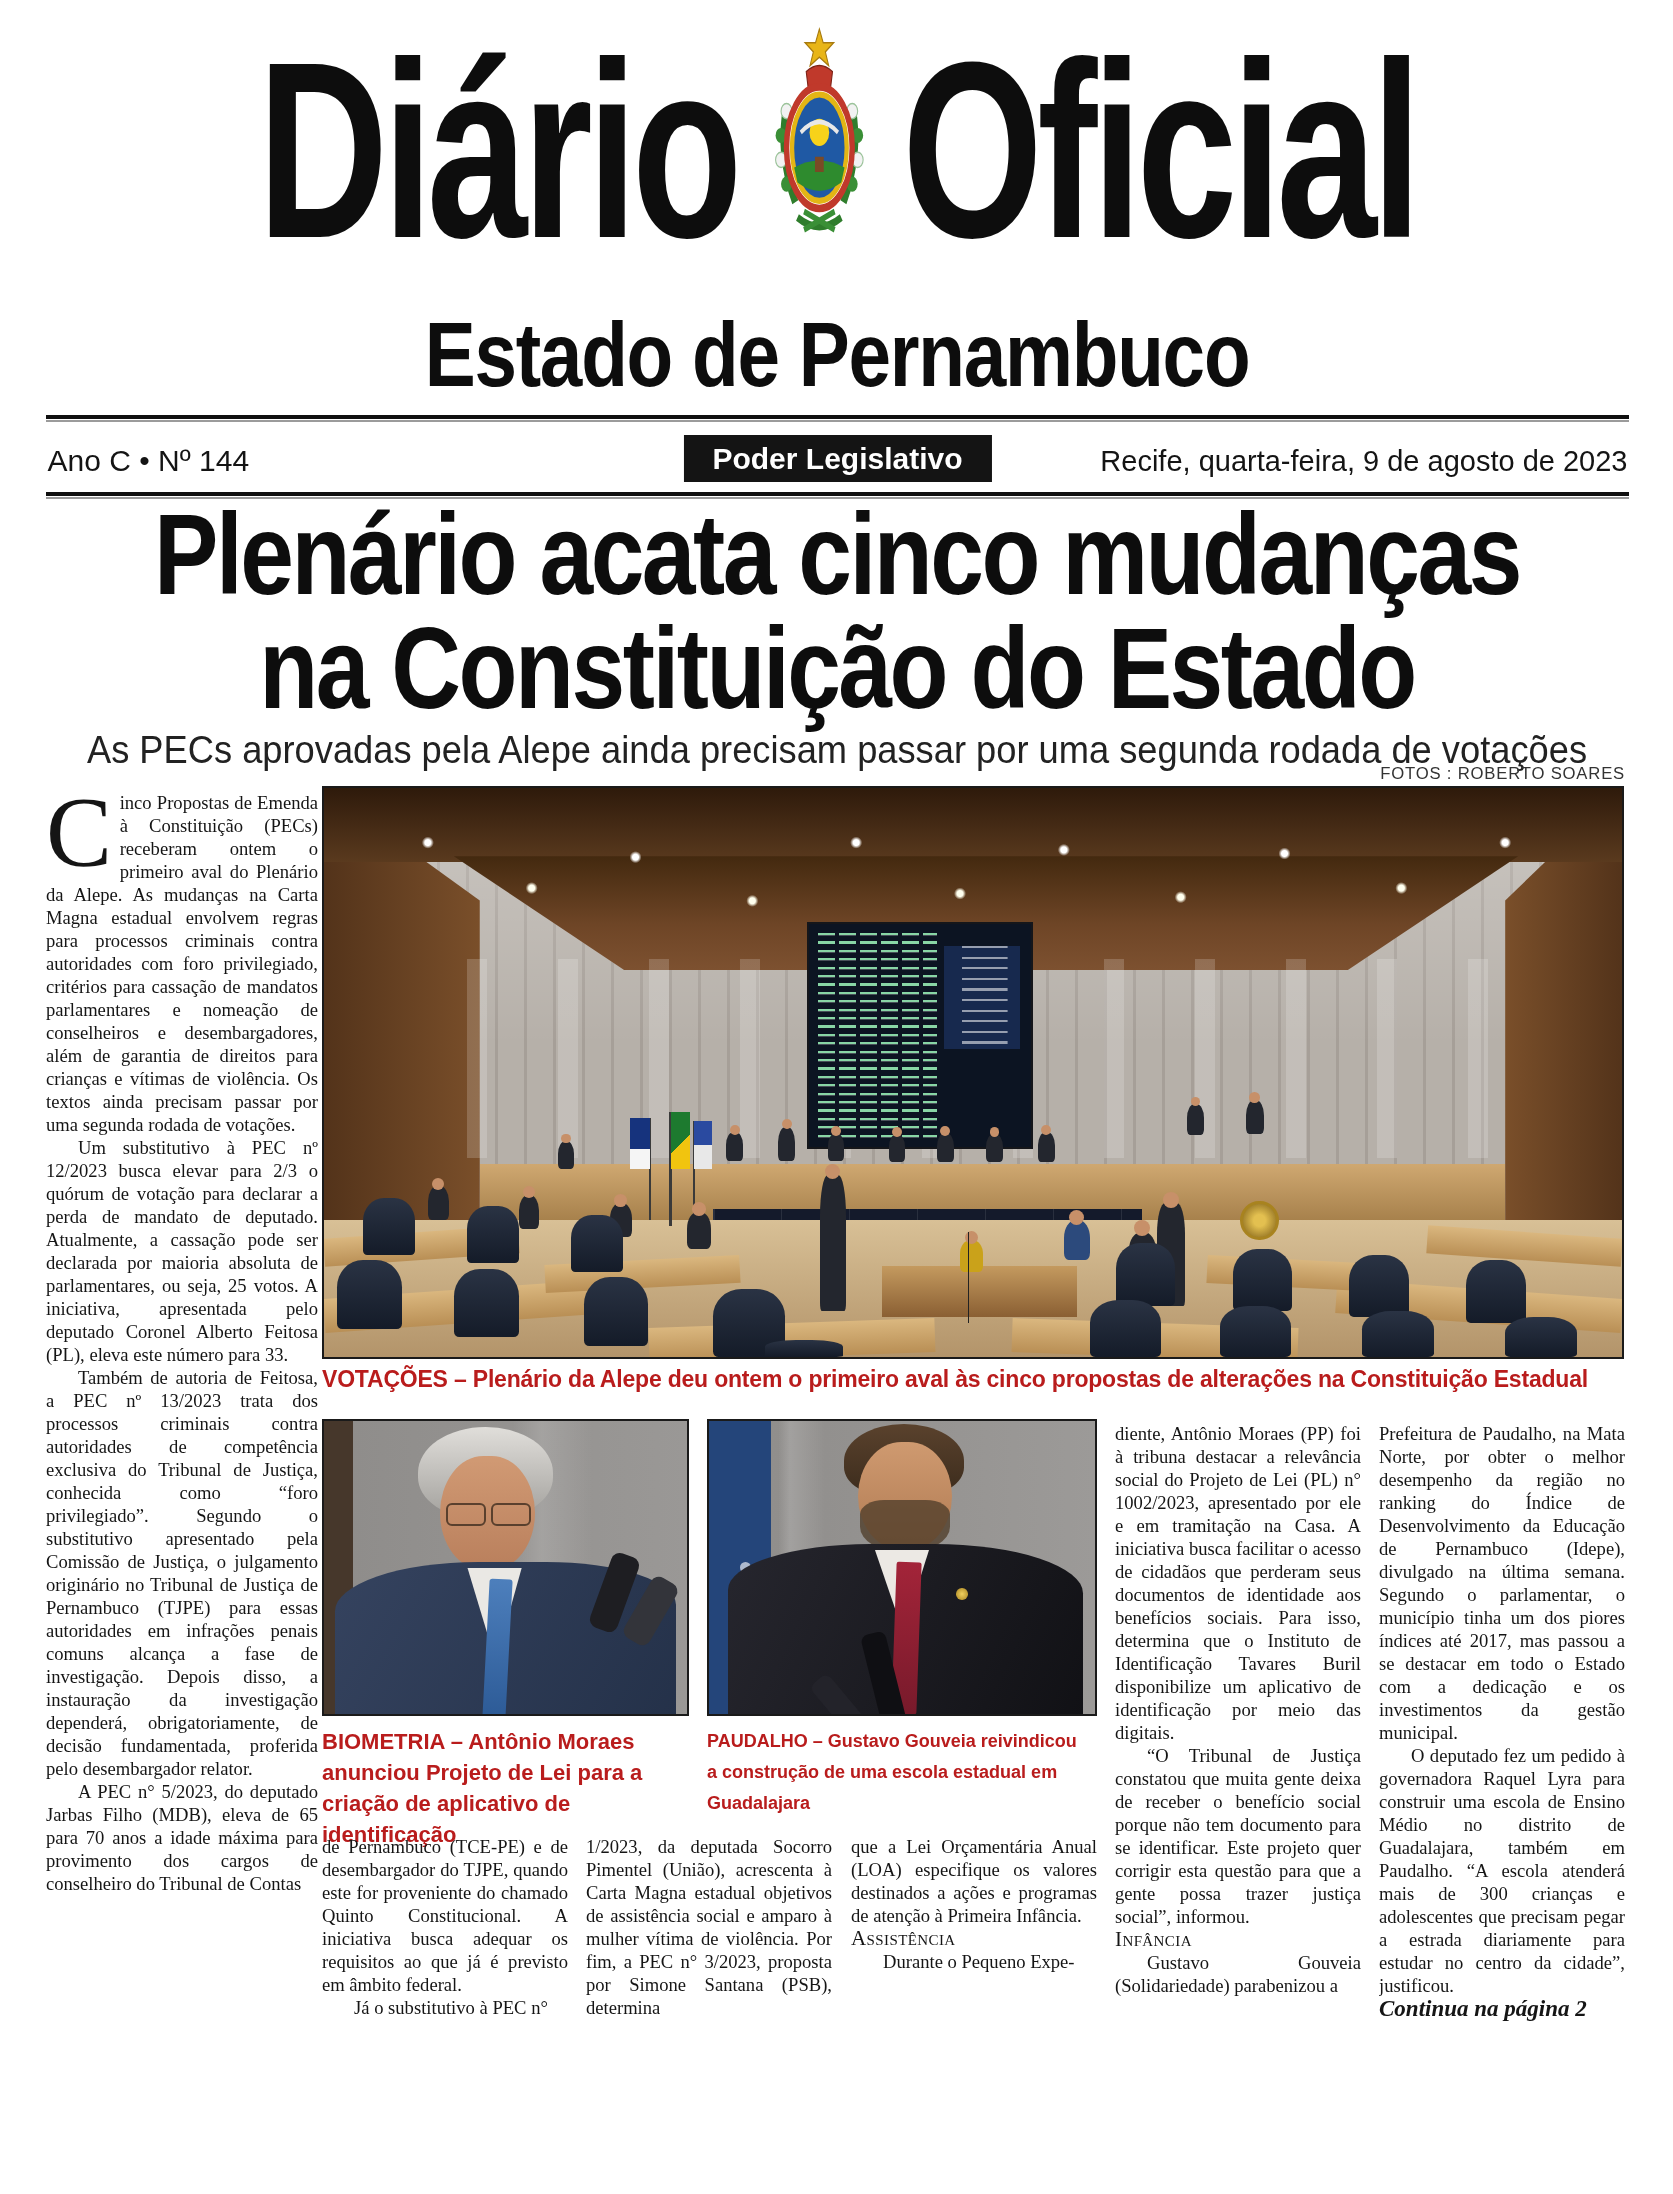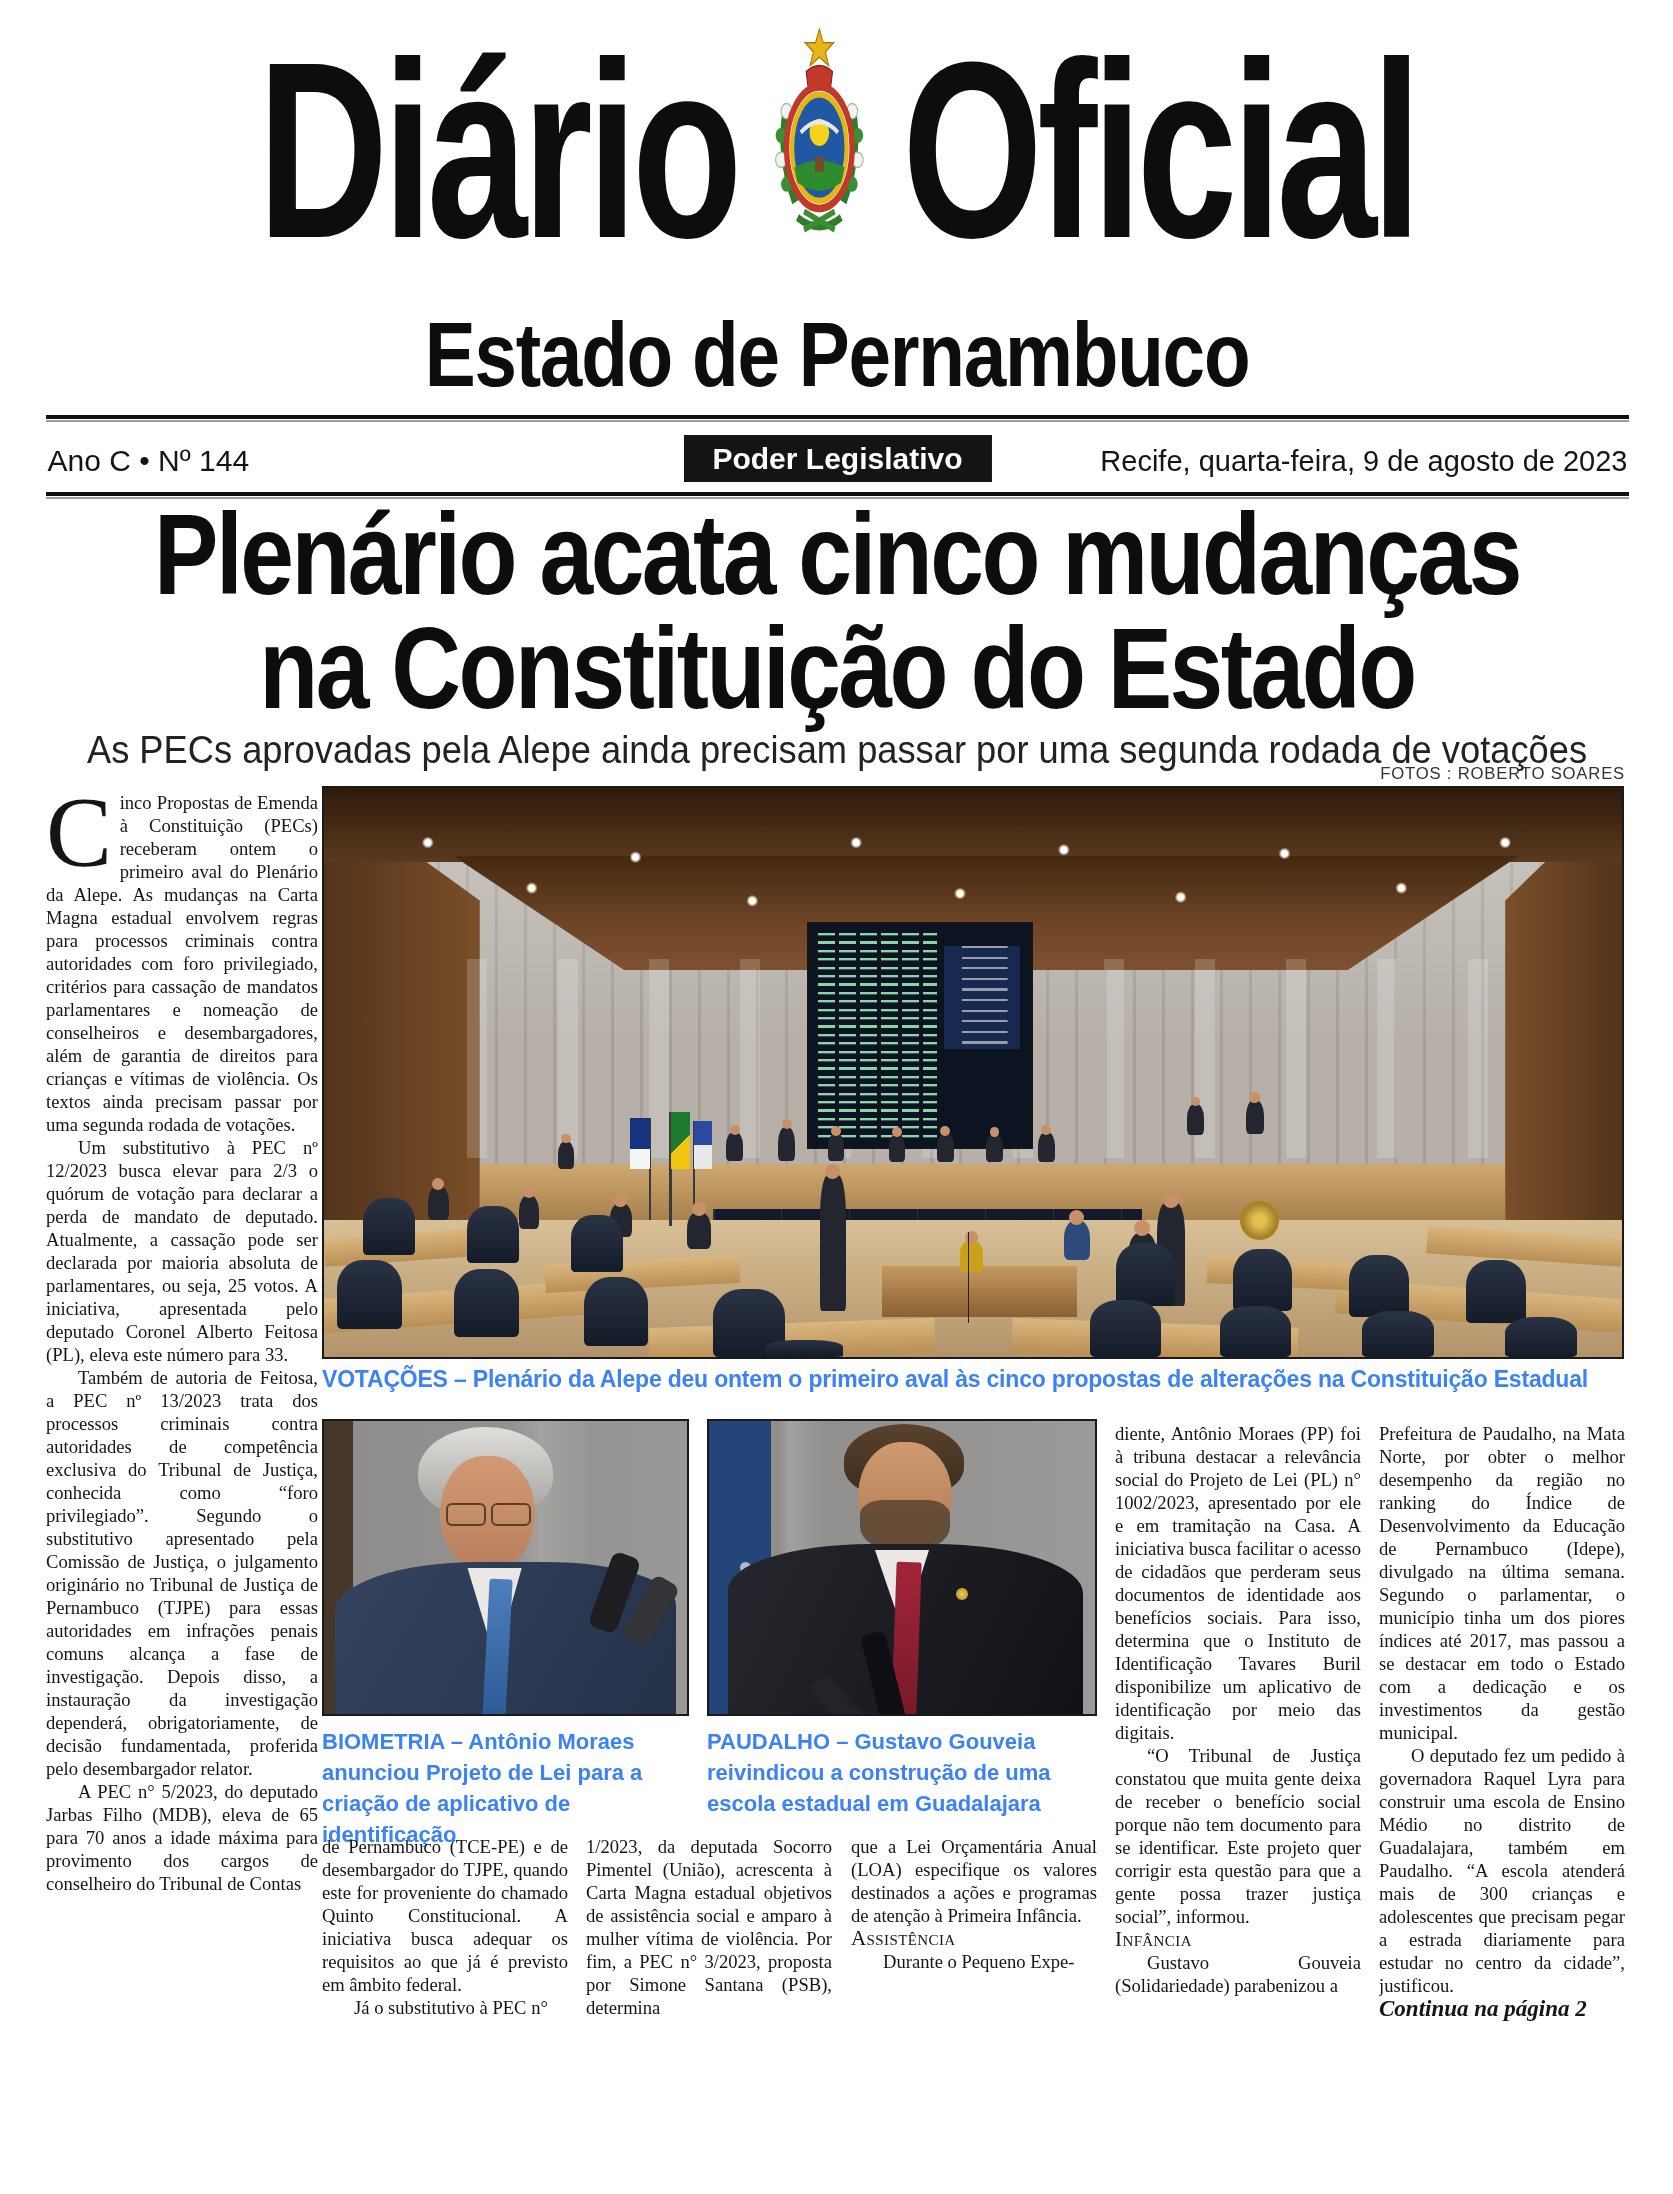--- a/index.html
+++ b/index.html
@@ -106,24 +106,24 @@
   .pau-face{left:38.5%;top:7%;width:24.5%;height:37%;background:linear-gradient(#cf9a70,#b07a52);border-radius:46%/50%;}
   .pau-beard{left:39%;top:27%;width:23.5%;height:18%;background:rgba(80,62,42,.78);border-radius:28% 28% 52% 52%;}
   .pau-suit{left:5%;top:42%;width:92%;height:60%;background:linear-gradient(115deg,#26262e,#111115);border-radius:40% 42% 0 0/26% 28% 0 0;}
   .pau-shirt{left:43%;top:44%;width:14%;height:28%;background:#ece9e4;clip-path:polygon(0 0,100% 0,52% 100%);}
   .pau-tie{left:47.8%;top:48%;width:6.6%;height:52%;background:linear-gradient(#a32439,#781a2b);border-radius:2.3px;transform:rotate(2deg);}
   .pau-pin{left:64%;top:57%;width:3%;height:4%;background:radial-gradient(#f0d060,#a8831f);border-radius:50%;}
   .pau-mic{left:42%;top:72%;width:6.5%;height:32%;background:#0f0f13;border-radius:7.6px 7.6px 2.3px 2.3px;transform:rotate(-14deg);}
   .pau-mic2{left:30%;top:86%;width:6%;height:20%;background:#23232a;border-radius:7.6px;transform:rotate(-40deg);}
 
   
-  .cap{position:absolute;font-weight:bold;color:#3b82f6;font-family:"Liberation Sans",sans-serif;}
+  .cap{position:absolute;font-weight:bold;color:#b91c1c;font-family:"Liberation Sans",sans-serif;}
   #cap-main{top:1366px;left:322px;width:1303px;font-size:23px;line-height:27px;letter-spacing:-0.2px;}
   #cap-bio{top:1726px;left:322px;width:363px;font-size:22px;line-height:31px;}
-  #cap-pau{top:1726px;left:707px;width:384px;font-size:22px;line-height:31px;}
+  #cap-pau{top:1726px;left:707px;width:384px;font-size:18px;line-height:31px;}
 
   
   .col{position:absolute;font-family:"Liberation Serif",serif;font-size:18.6px;line-height:23px;text-align:justify;
       color:#151515;overflow:hidden;hyphens:auto;-webkit-hyphens:auto;}
   #col1{left:46px;top:791px;width:272px;height:1267px;}
   #col2{left:322px;top:1835px;width:246px;height:228px;}
   #col3{left:586px;top:1835px;width:246px;height:228px;}
   #col4{left:851px;top:1835px;width:246px;height:228px;}
   #col5{left:1115px;top:1422px;width:246px;height:653px;}
   #col6{left:1379px;top:1422px;width:246px;height:653px;}

